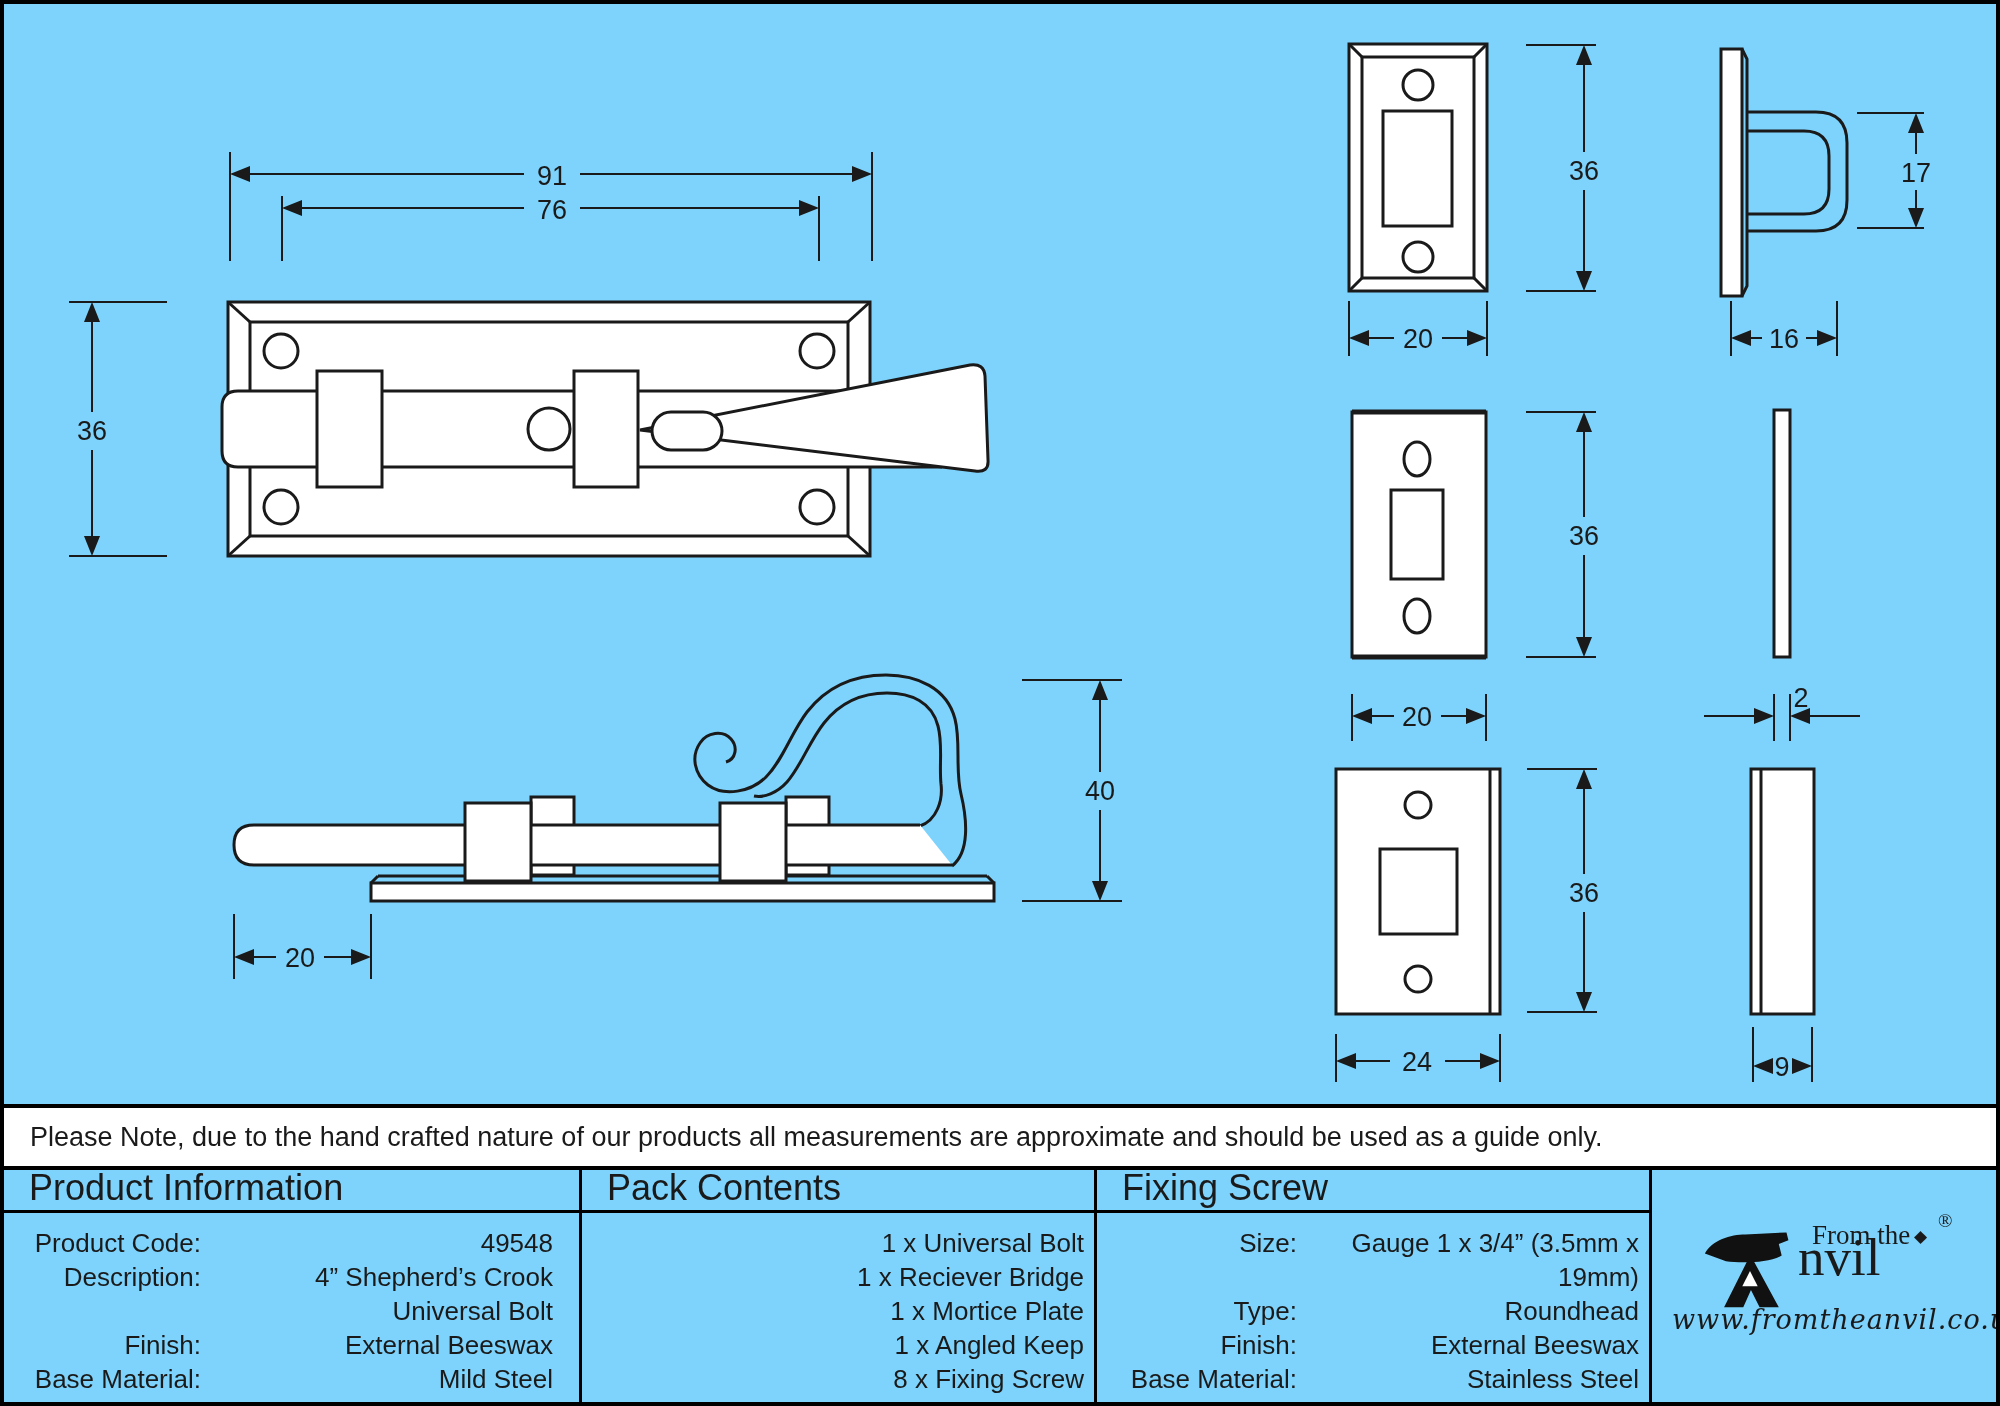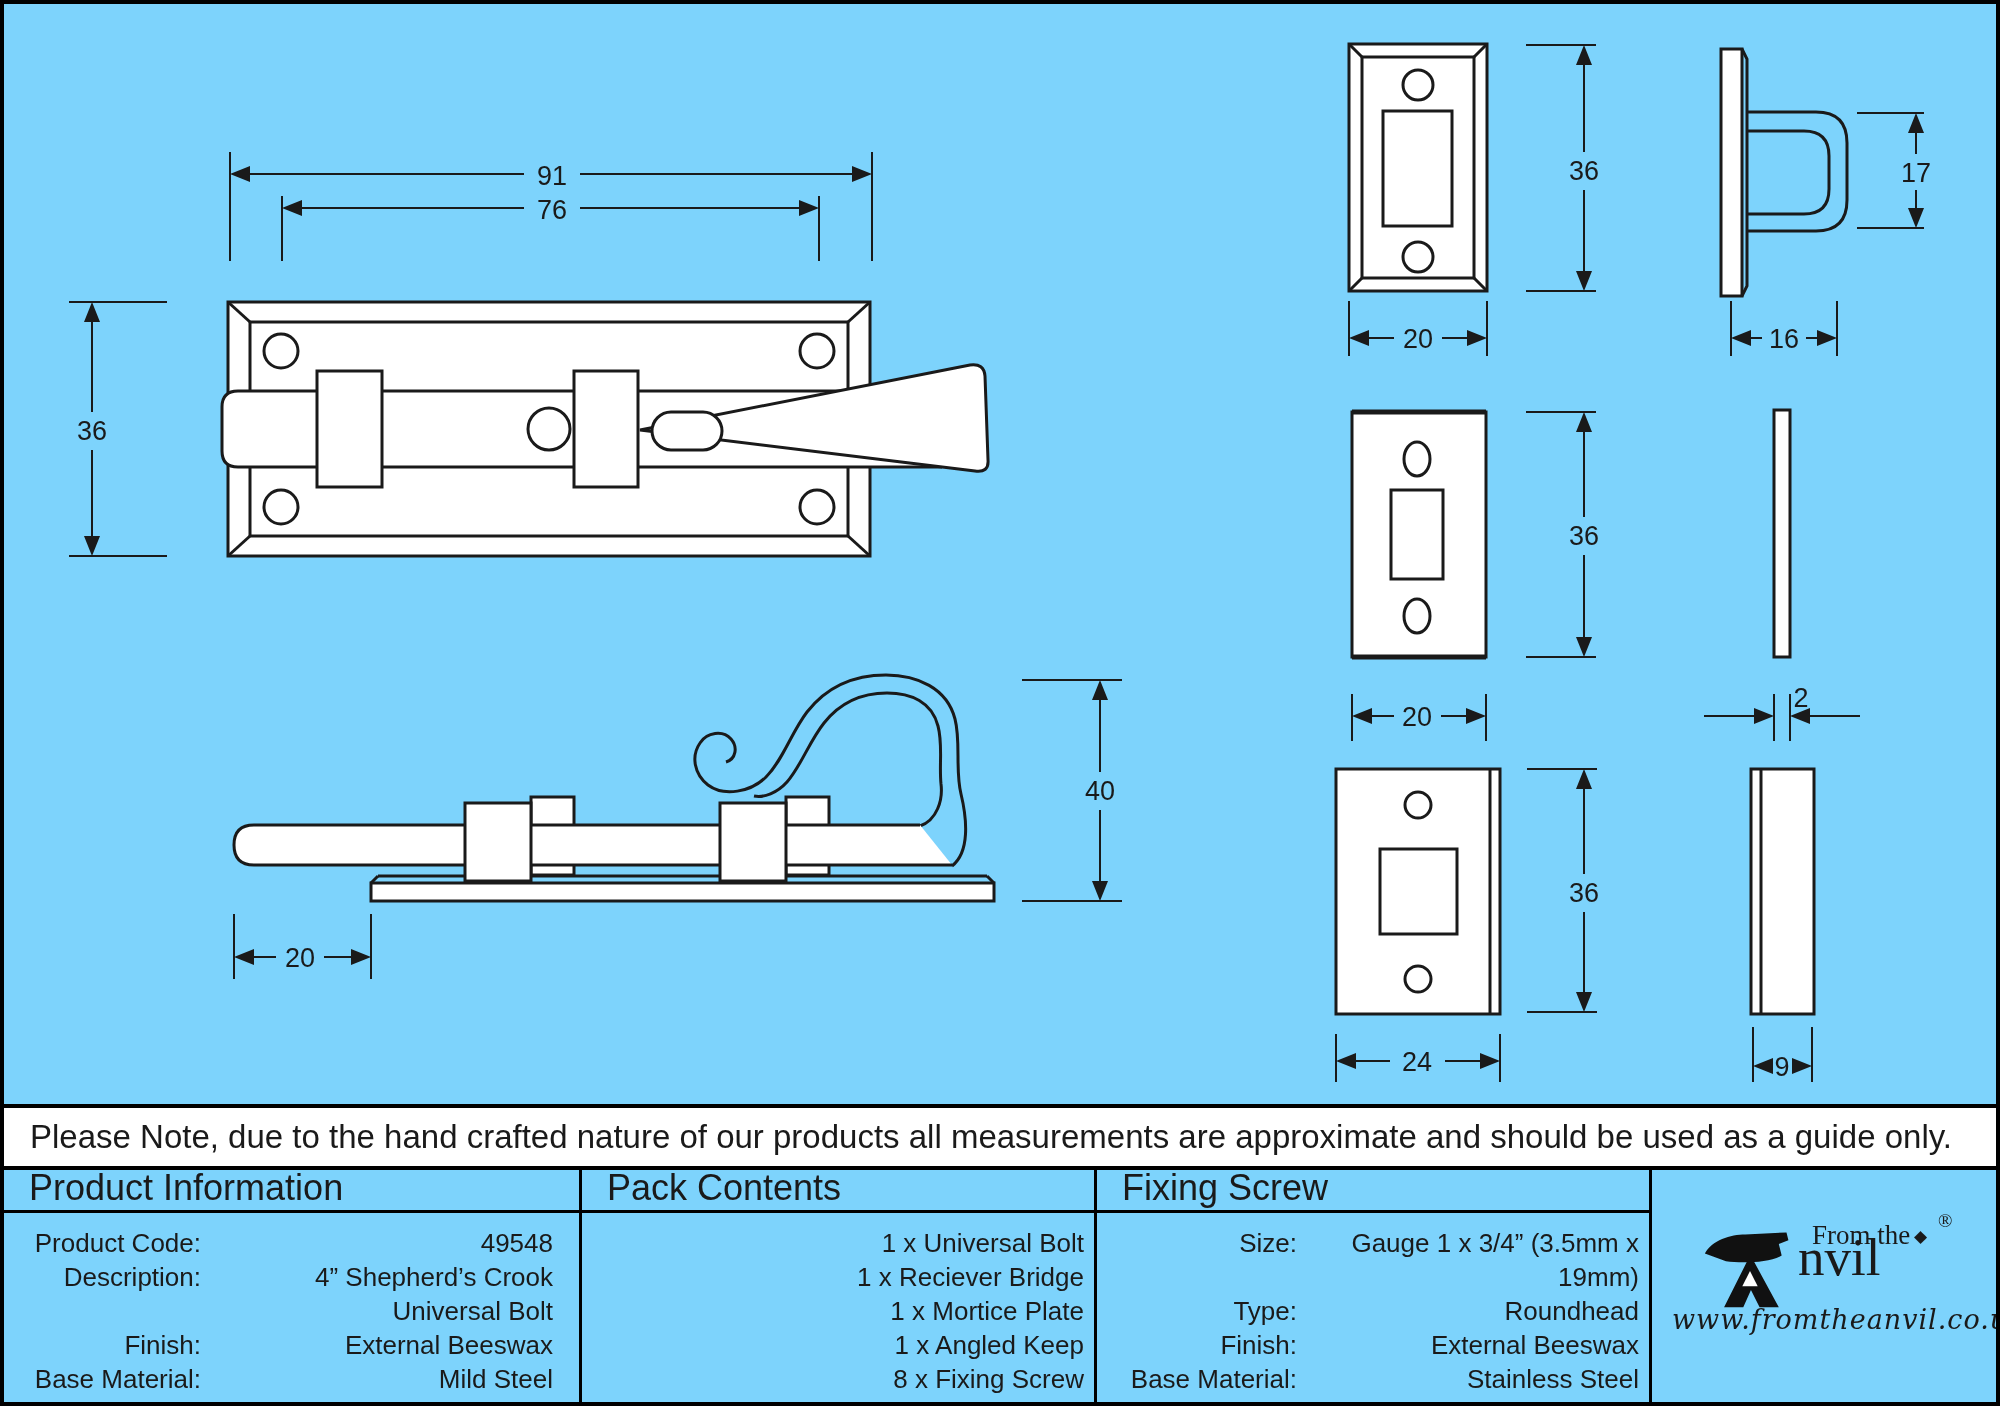--- a/index.html
+++ b/index.html
@@ -5,21 +5,21 @@
   html,body{margin:0;padding:0;background:#e8e8e8;}
   .page{
     position:relative;width:2000px;height:1406px;background:#7dd3fc;
     font-family:"Liberation Sans", sans-serif;color:#1a1a1a;
     box-sizing:border-box;border:4px solid #000;overflow:hidden;
   }
   svg text{font-family:"Liberation Sans", sans-serif;font-size:27px;fill:#1a1a1a;}
   .note-row{
     position:absolute;left:0;right:0;top:1100px;height:58px;
     border-top:4px solid #000;border-bottom:4px solid #000;
-    display:flex;align-items:center;padding-left:26px;font-size:33px;box-sizing:content-box;
+    display:flex;align-items:center;padding-left:26px;font-size:27px;box-sizing:content-box;
     background:#fff;
   }
   .table-area{position:absolute;left:0;right:0;top:1162px;bottom:0;}
   .col{position:absolute;top:0;bottom:0;box-sizing:border-box;}
   .col-2,.col-3,.col-4{border-left:3px solid #000;}
   .col-1{left:0;width:575px;}
   .col-2{left:575px;width:515px;}
   .col-3{left:1090px;width:555px;}
   .col-4{left:1645px;right:0;}
   .col-header{

